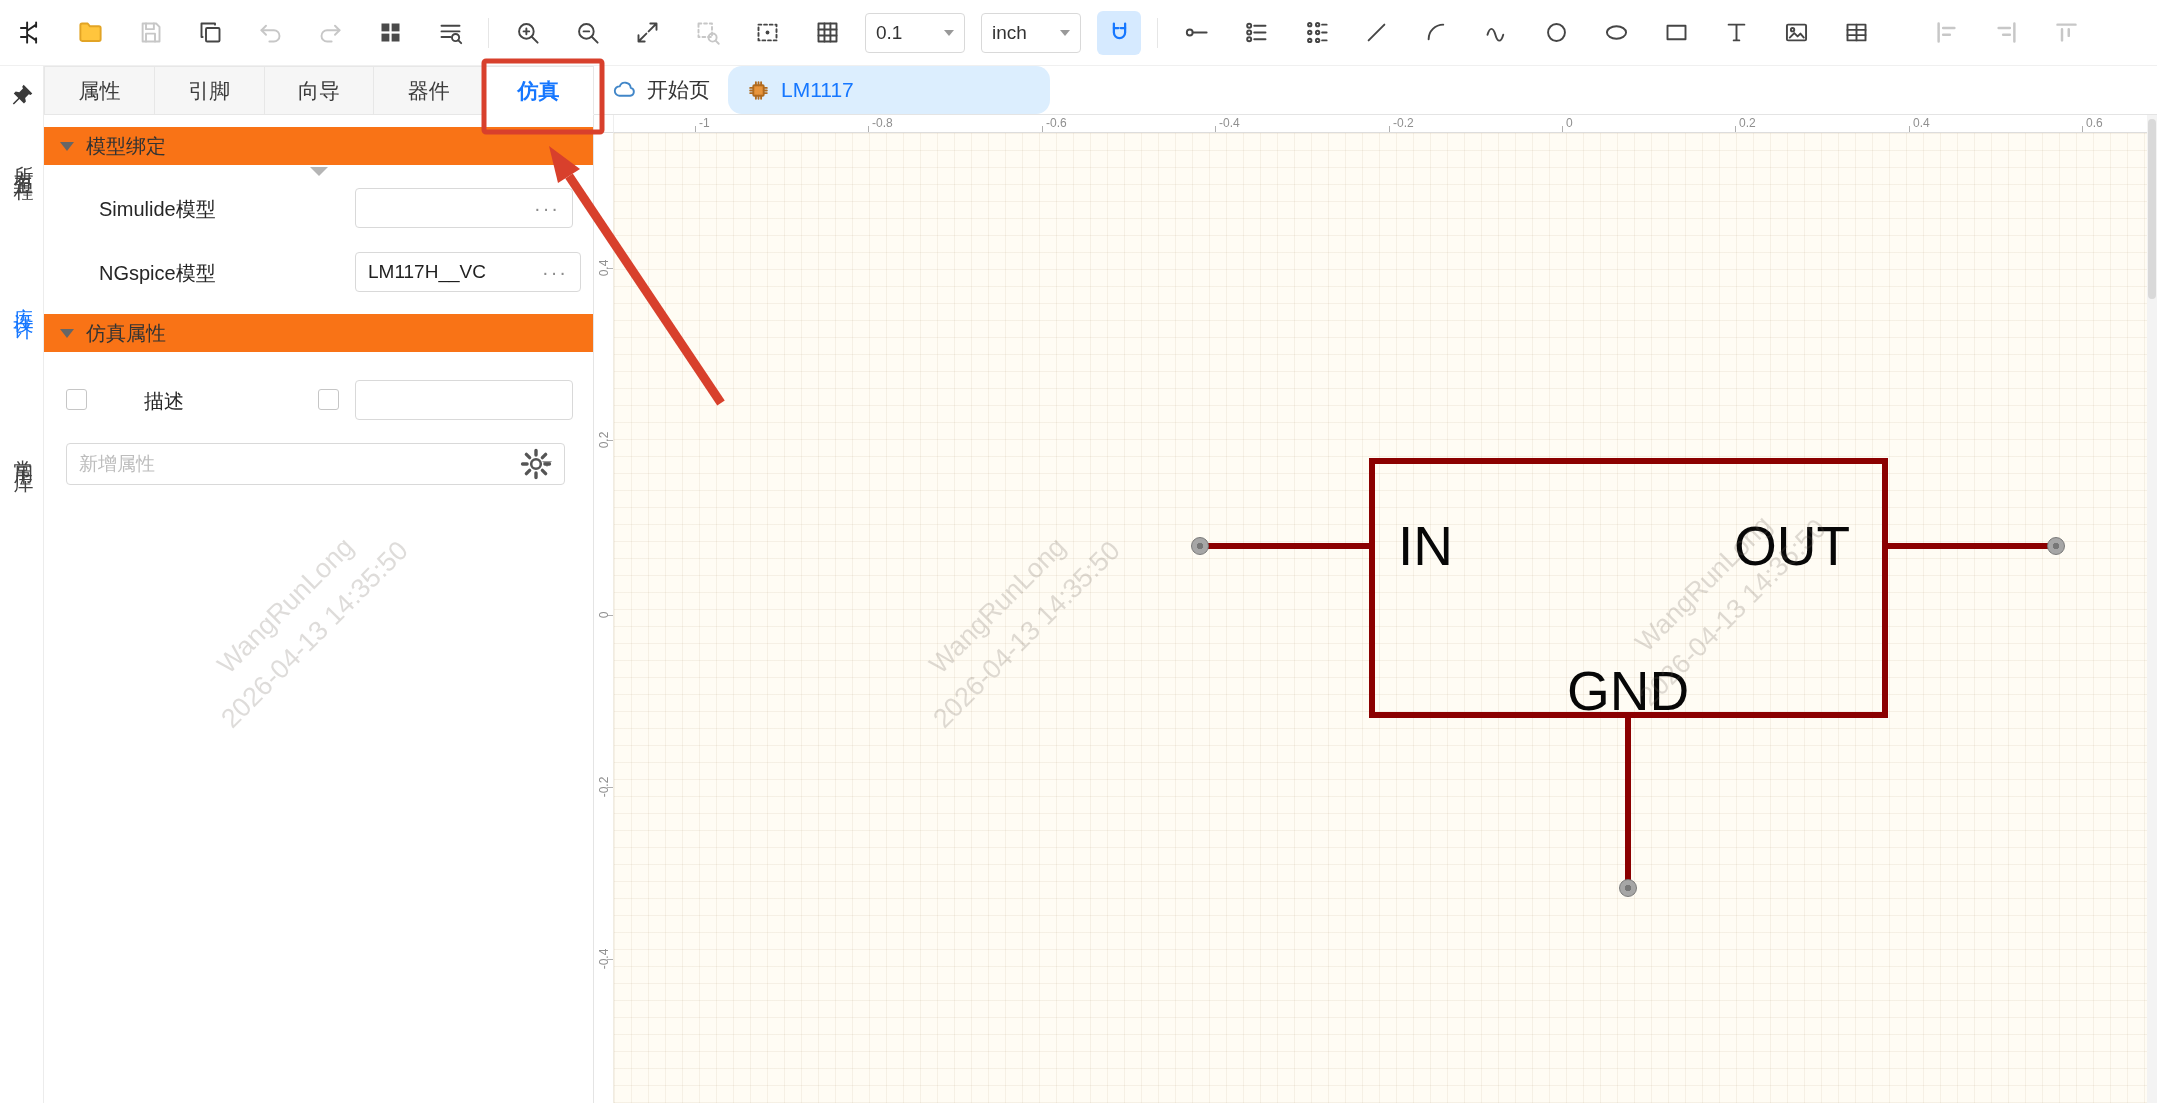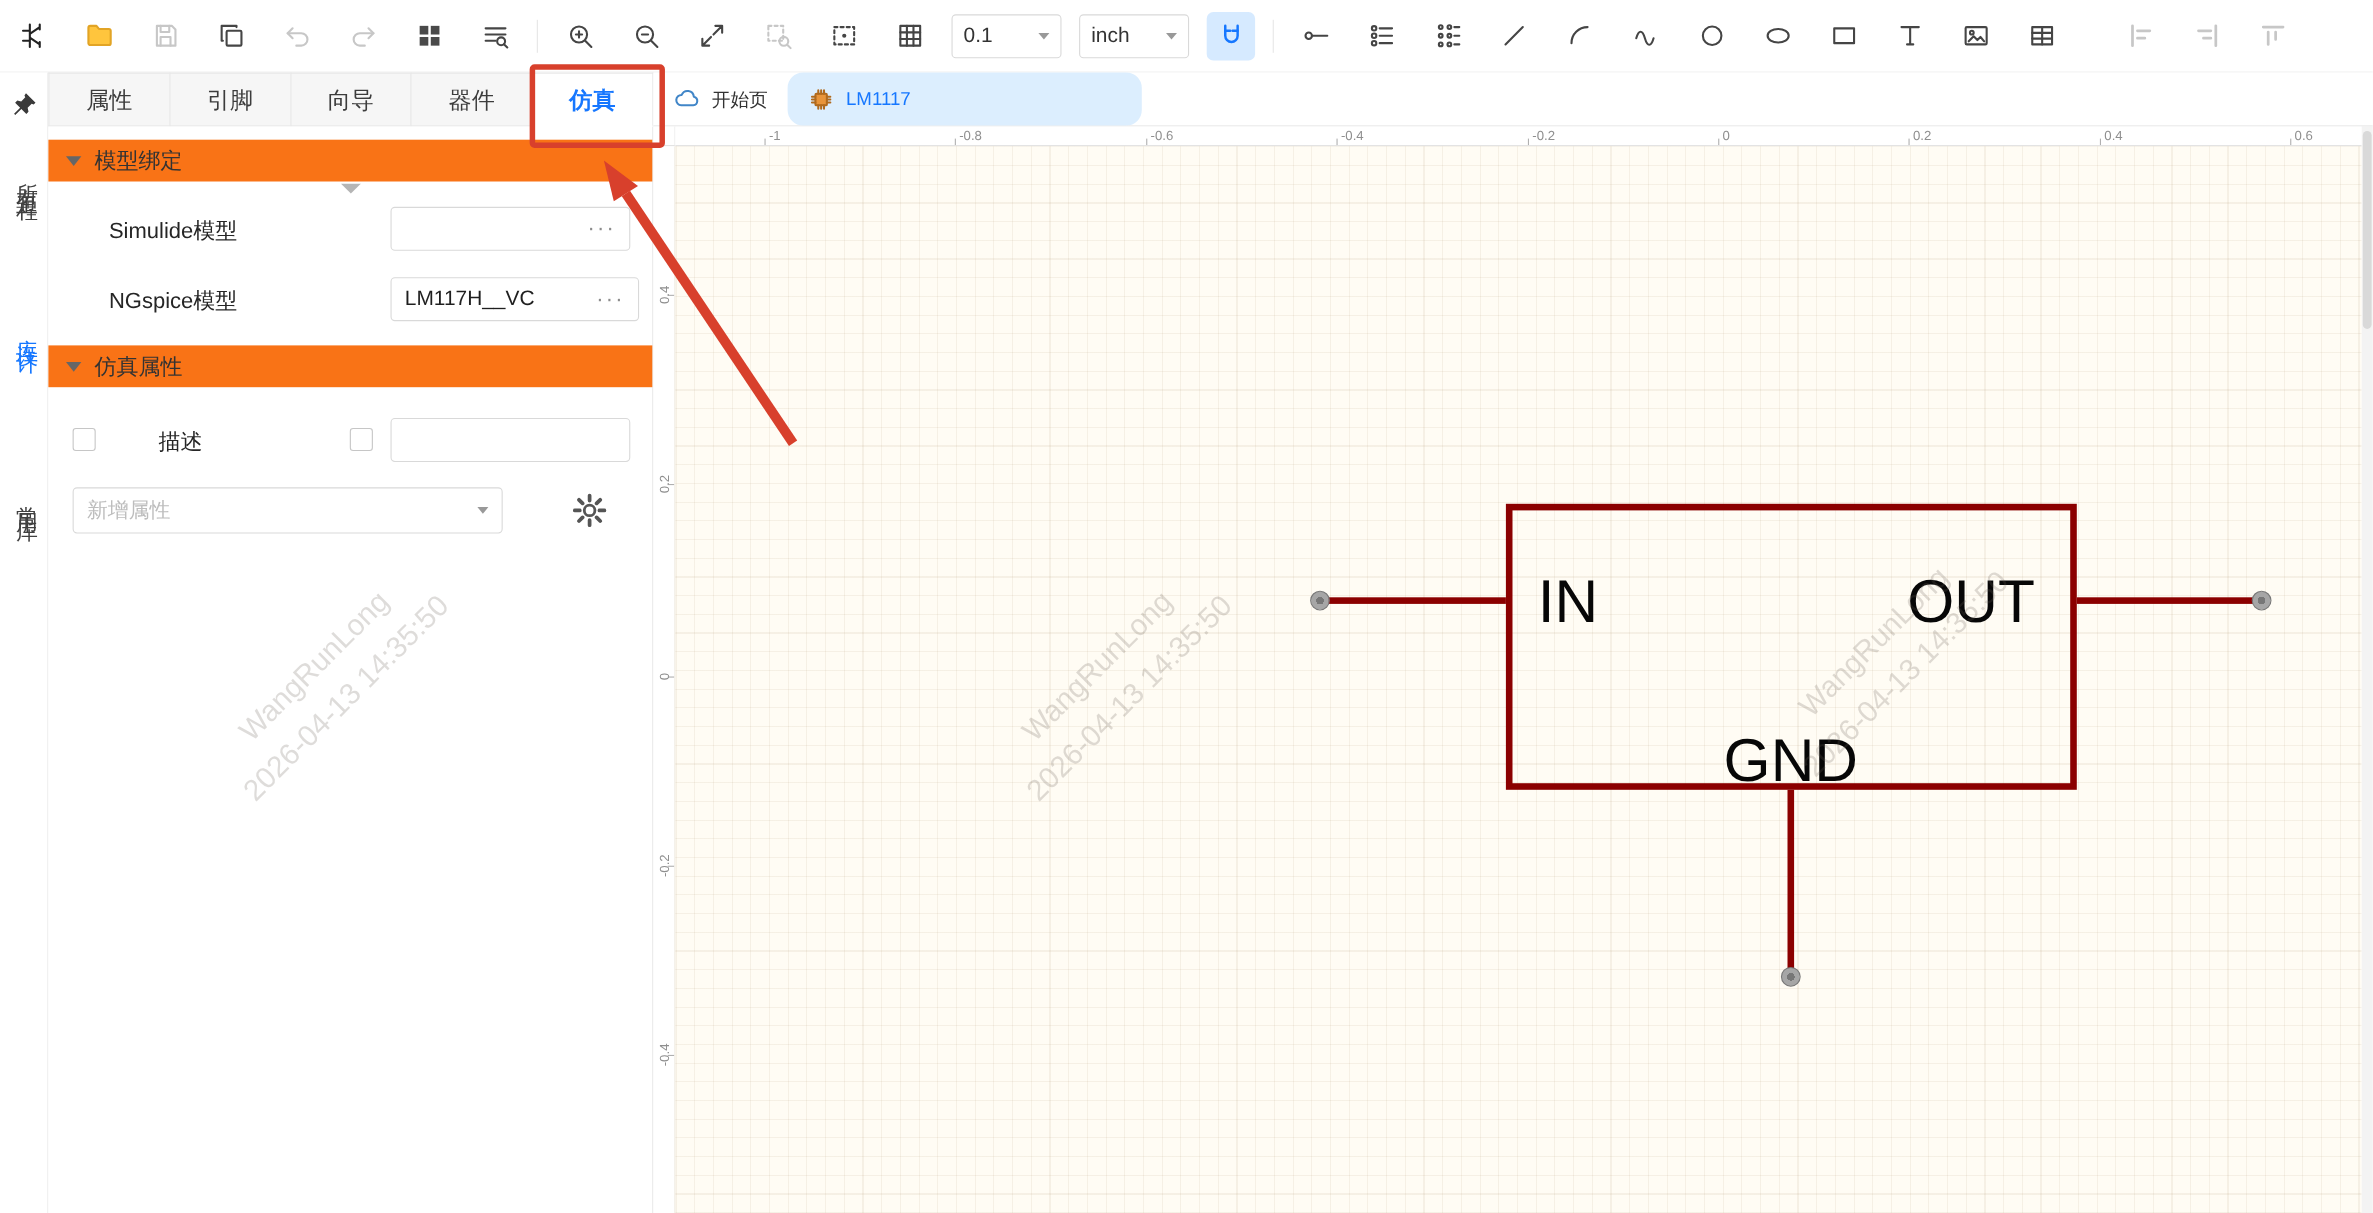--- a/index.html
+++ b/index.html
@@ -28,21 +28,21 @@
 
   
   .ptabs { position:absolute; left:44px; top:66px; width:550px; height:49px; display:flex; }
   .ptab { flex:1; display:flex; align-items:center; justify-content:center;
           font-size:21px; color:#3c3c3c; background:#f6f6f6;
           border:1px solid #e7e7e7; border-right:none; }
   .ptab:last-child { border-right:1px solid #e7e7e7; }
   .ptab.active { background:#fff; color:#1677FF; font-weight:bold; border-bottom-color:#fff; }
   .doctabs { position:absolute; left:594px; right:0; top:66px; height:49px; display:flex;
              background:#fff; border-bottom:1px solid #e4e4e4; }
-  .dtab { display:flex; align-items:center; gap:10px; padding:0 18px; font-size:17px; color:#333; }
+  .dtab { display:flex; align-items:center; gap:10px; padding:0 18px; font-size:21px; color:#333; }
   .dtab svg { width:25px; height:25px; fill:none; stroke-width:1.8;
               stroke-linecap:round; stroke-linejoin:round; }
   .dtab.active { background:#DCEEFE; color:#1677FF; min-width:322px;border-radius:14px; }
 
   
   .rail { position:absolute; left:0; top:66px; width:44px; bottom:0; background:#fff;
           border-right:1px solid #ececec; }
   .rail-pin { position:absolute; top:16px; left:9px; width:26px; height:26px; }
   .rail-item { position:absolute; left:11px; writing-mode:vertical-rl; letter-spacing:6px;
                font-size:20px; color:#404040; }
@@ -367,21 +367,21 @@
     <span>仿真属性</span>
   </div>
 
   <div class="cbox" style="left:22px; top:274px;"></div>
   <div class="frow-label" style="left:56px; top:273px;margin-left:44px;">描述</div>
   <div class="cbox" style="left:274px; top:274px;"></div>
   <div class="finput" style="left:311px; top:265px; width:218px;">
       <span></span>
     </div>
 
-  <div class="fselect" style="left:22px; top:328px; width:391px;">
+  <div class="fselect" style="left:22px; top:328px; width:499px;">
     <span>新增属性</span>
     <span class="chev"></span>
   </div>
   <div class="gear" style="left:475px; top:332px;">
     <svg viewBox="0 0 24 24">
       <circle cx="12" cy="12" r="3.4"></circle>
       <path d="M12 2.5v3.2M12 18.3v3.2M2.5 12h3.2M18.3 12h3.2M5.2 5.2l2.3 2.3M16.5 16.5l2.3 2.3M18.8 5.2l-2.3 2.3M7.5 16.5l-2.3 2.3" stroke-width="2.4"></path>
     </svg>
   </div>
 </div>

